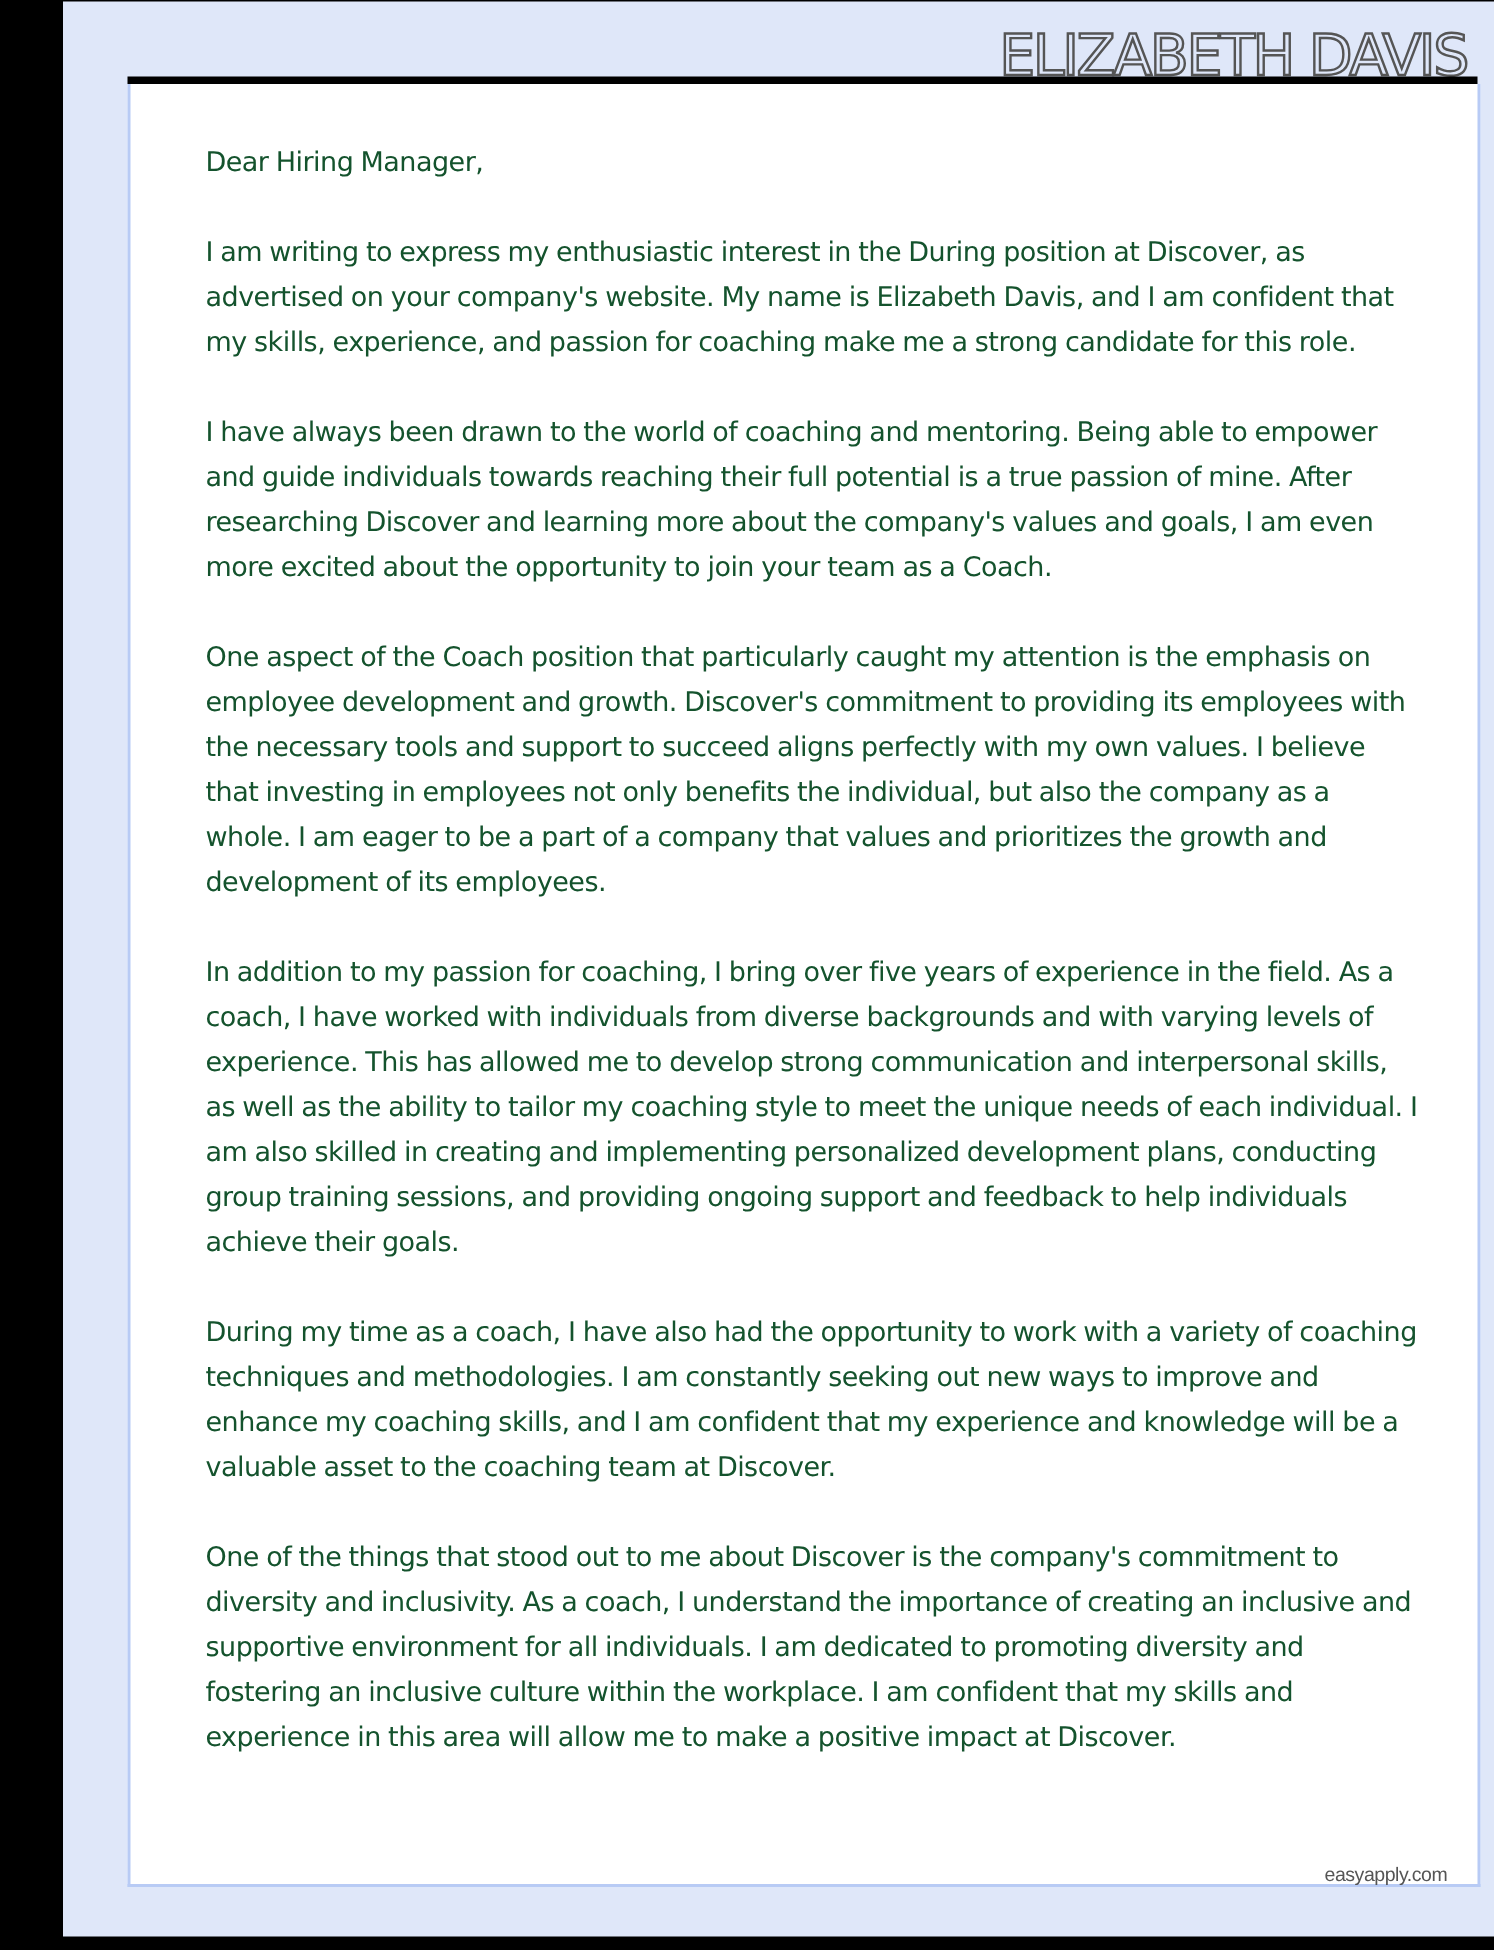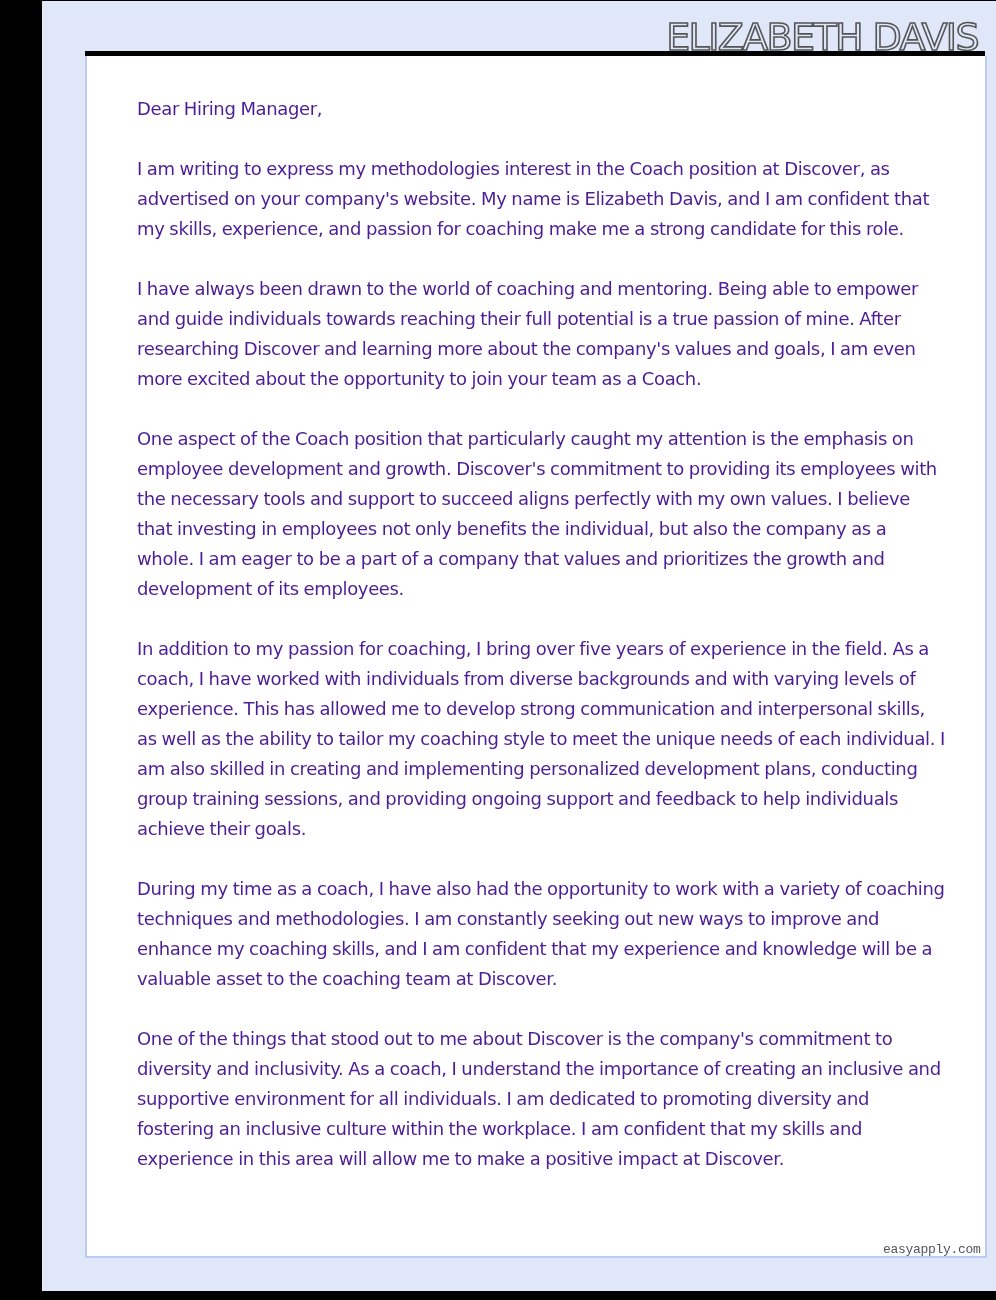--- a/index.html
+++ b/index.html
@@ -53,48 +53,48 @@
       border-bottom: 2px solid #b8cbf5;
     }
     .letter {
       position: absolute;
       left: 95px;
       top: 93px;
       width: 810px;
       font-family: "DejaVu Sans", sans-serif;
       font-size: 18px;
       line-height: 30px;
-      color: #4c1d95;
+      color: #14532d;
       letter-spacing: -0.35px;
       word-spacing: -0.5px;
     }
     .letter p {
       margin: 0 0 30px 0;
     }
     .watermark {
       position: absolute;
       left: 841px;
       top: 1241px;
-      font-family: Liberation Mono, monospace;
+      font-family: Liberation Sans, sans-serif;
       font-size: 13px;
       color: #555;
       letter-spacing: -0.3px;
     }
   </style>
 </head>
 <body>
 
 <div class="frame">
   <div class="name-header">ELIZABETH DAVIS</div>
   <div class="top-rule"></div>
   <div class="page"></div>
 
   <div class="letter">
     <p>Dear Hiring Manager,</p>
-    <p>I am writing to express my methodologies interest in the Coach position at Discover, as advertised on your company's website. My name is Elizabeth Davis, and I am confident that my skills, experience, and passion for coaching make me a strong candidate for this role.</p>
+    <p>I am writing to express my enthusiastic interest in the During position at Discover, as advertised on your company's website. My name is Elizabeth Davis, and I am confident that my skills, experience, and passion for coaching make me a strong candidate for this role.</p>
     <p>I have always been drawn to the world of coaching and mentoring. Being able to empower and guide individuals towards reaching their full potential is a true passion of mine. After researching Discover and learning more about the company's values and goals, I am even more excited about the opportunity to join your team as a Coach.</p>
     <p>One aspect of the Coach position that particularly caught my attention is the emphasis on employee development and growth. Discover's commitment to providing its employees with the necessary tools and support to succeed aligns perfectly with my own values. I believe that investing in employees not only benefits the individual, but also the company as a whole. I am eager to be a part of a company that values and prioritizes the growth and development of its employees.</p>
     <p>In addition to my passion for coaching, I bring over five years of experience in the field. As a coach, I have worked with individuals from diverse backgrounds and with varying levels of experience. This has allowed me to develop strong communication and interpersonal skills, as well as the ability to tailor my coaching style to meet the unique needs of each individual. I am also skilled in creating and implementing personalized development plans, conducting group training sessions, and providing ongoing support and feedback to help individuals achieve their goals.</p>
     <p>During my time as a coach, I have also had the opportunity to work with a variety of coaching techniques and methodologies. I am constantly seeking out new ways to improve and enhance my coaching skills, and I am confident that my experience and knowledge will be a valuable asset to the coaching team at Discover.</p>
     <p>One of the things that stood out to me about Discover is the company's commitment to diversity and inclusivity. As a coach, I understand the importance of creating an inclusive and supportive environment for all individuals. I am dedicated to promoting diversity and fostering an inclusive culture within the workplace. I am confident that my skills and experience in this area will allow me to make a positive impact at Discover.</p>
   </div>
 
   <div class="watermark">easyapply.com</div>
 </div>
 

